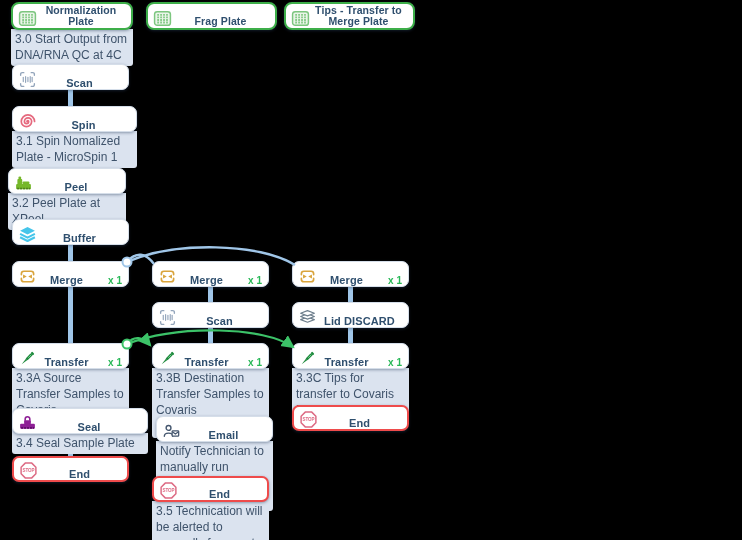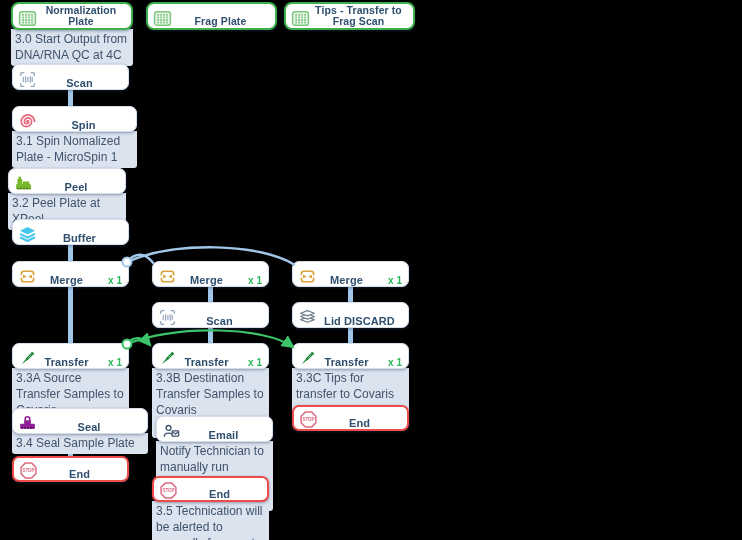--- a/index.html
+++ b/index.html
@@ -172,21 +172,21 @@
       <span class="node-label">Frag Plate</span>
     </div>
   </div>
   <div class="node plate" style="left:284px;top:2px;width:131px">
     <div class="node-box">
       <span class="icon">
           <svg viewBox="0 0 18 18">
             <use href="#sym-plate"></use>
           </svg>
         </span>
-      <span class="node-label">Tips - Transfer to Frag Scan</span>
+      <span class="node-label">Tips - Transfer to Merge Plate</span>
     </div>
   </div>
 
   <div class="node" style="left:12px;top:64px;width:117px">
     <div class="node-box">
       <span class="icon">
           <svg viewBox="0 0 18 18">
             <use href="#sym-scan"></use>
           </svg>
         </span>

